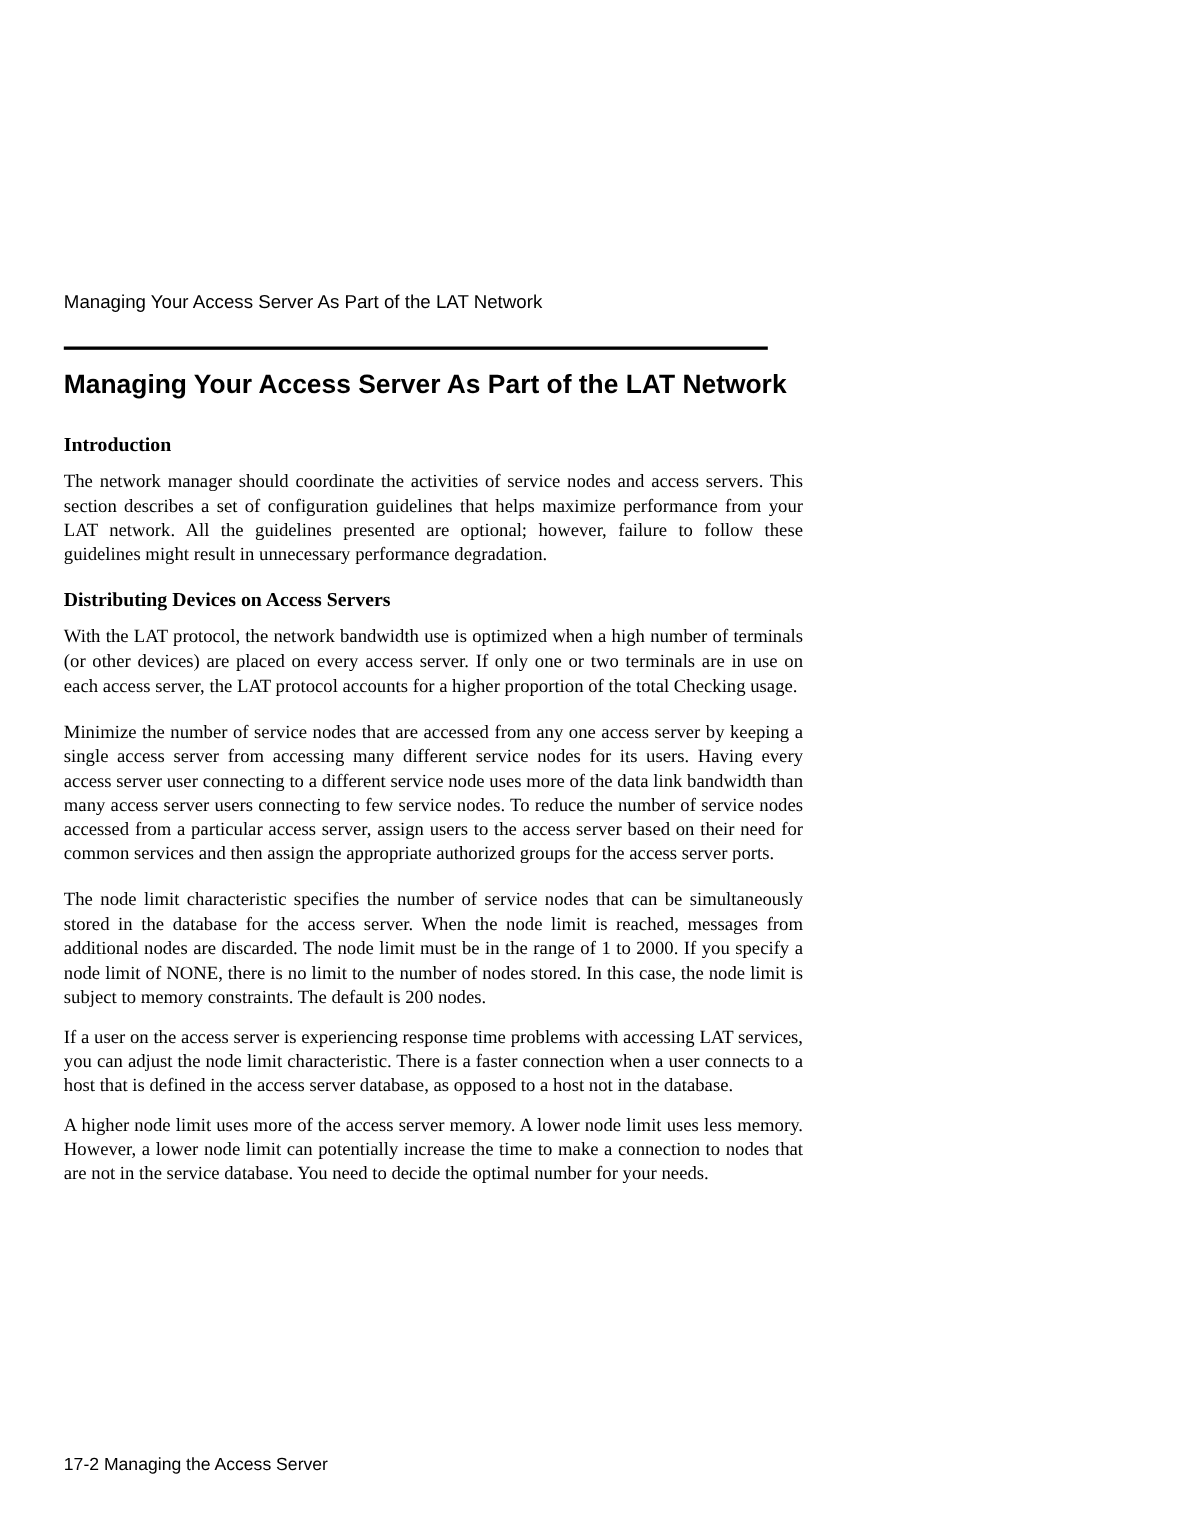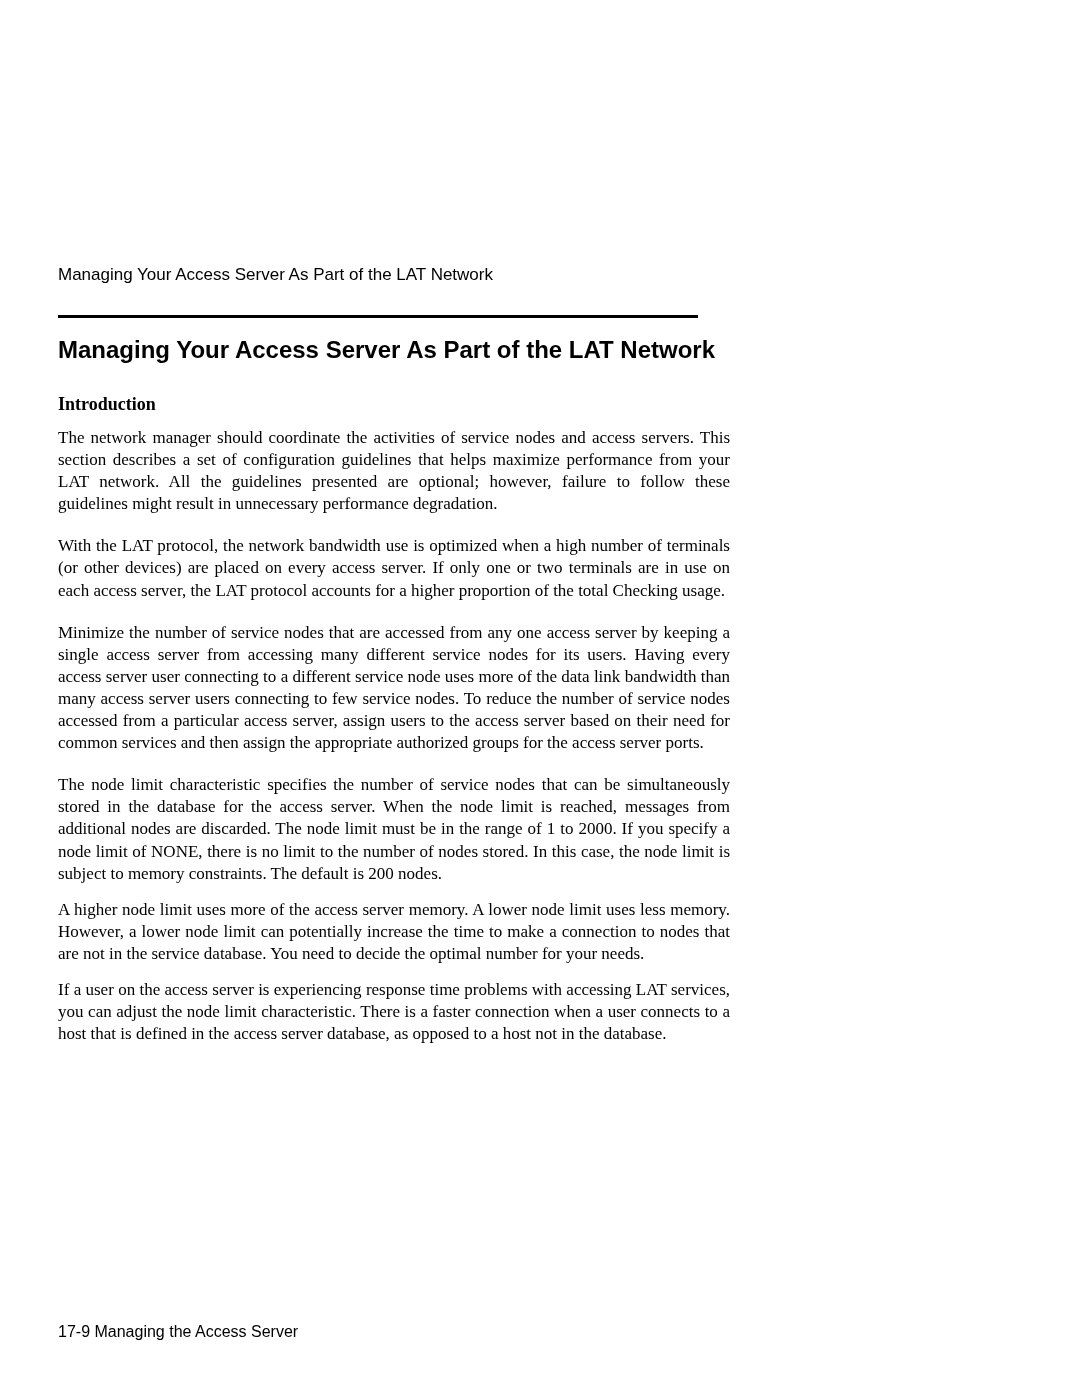--- a/index.html
+++ b/index.html
@@ -68,28 +68,29 @@
   <div class="rule"></div>
 
   <div class="main-heading">Managing Your Access Server As Part of the LAT Network</div>
 
   <div class="section">
     <div class="sub-heading">Introduction</div>
     <div class="body-text">The network manager should coordinate the activities of service nodes and access servers. This section describes a set of configuration guidelines that helps maximize performance from your LAT network. All the guidelines presented are optional; however, failure to follow these guidelines might result in unnecessary performance degradation.</div>
   </div>
 
   <div class="section">
+    <div class="sub-heading">Distributing Devices on Access Servers</div>
     <div class="body-text">With the LAT protocol, the network bandwidth use is optimized when a high number of terminals (or other devices) are placed on every access server. If only one or two terminals are in use on each access server, the LAT protocol accounts for a higher proportion of the total Checking usage.</div>
   </div>
 
   <div class="section">
     <div class="body-text">Minimize the number of service nodes that are accessed from any one access server by keeping a single access server from accessing many different service nodes for its users. Having every access server user connecting to a different service node uses more of the data link bandwidth than many access server users connecting to few service nodes. To reduce the number of service nodes accessed from a particular access server, assign users to the access server based on their need for common services and then assign the appropriate authorized groups for the access server ports.</div>
   </div>
 
   <div class="section">
     <div class="body-text">The node limit characteristic specifies the number of service nodes that can be simultaneously stored in the database for the access server. When the node limit is reached, messages from additional nodes are discarded. The node limit must be in the range of 1 to 2000. If you specify a node limit of NONE, there is no limit to the number of nodes stored. In this case, the node limit is subject to memory constraints. The default is 200 nodes.</div>
+    <div class="body-text">If a user on the access server is experiencing response time problems with accessing LAT services, you can adjust the node limit characteristic. There is a faster connection when a user connects to a host that is defined in the access server database, as opposed to a host not in the database.</div>
     <div class="body-text">A higher node limit uses more of the access server memory. A lower node limit uses less memory. However, a lower node limit can potentially increase the time to make a connection to nodes that are not in the service database. You need to decide the optimal number for your needs.</div>
-    <div class="body-text">If a user on the access server is experiencing response time problems with accessing LAT services, you can adjust the node limit characteristic. There is a faster connection when a user connects to a host that is defined in the access server database, as opposed to a host not in the database.</div>
   </div>
 
-  <div class="footer">17-9  Managing the Access Server</div>
+  <div class="footer">17-2  Managing the Access Server</div>
 
 </div>
 
 </body></html>

